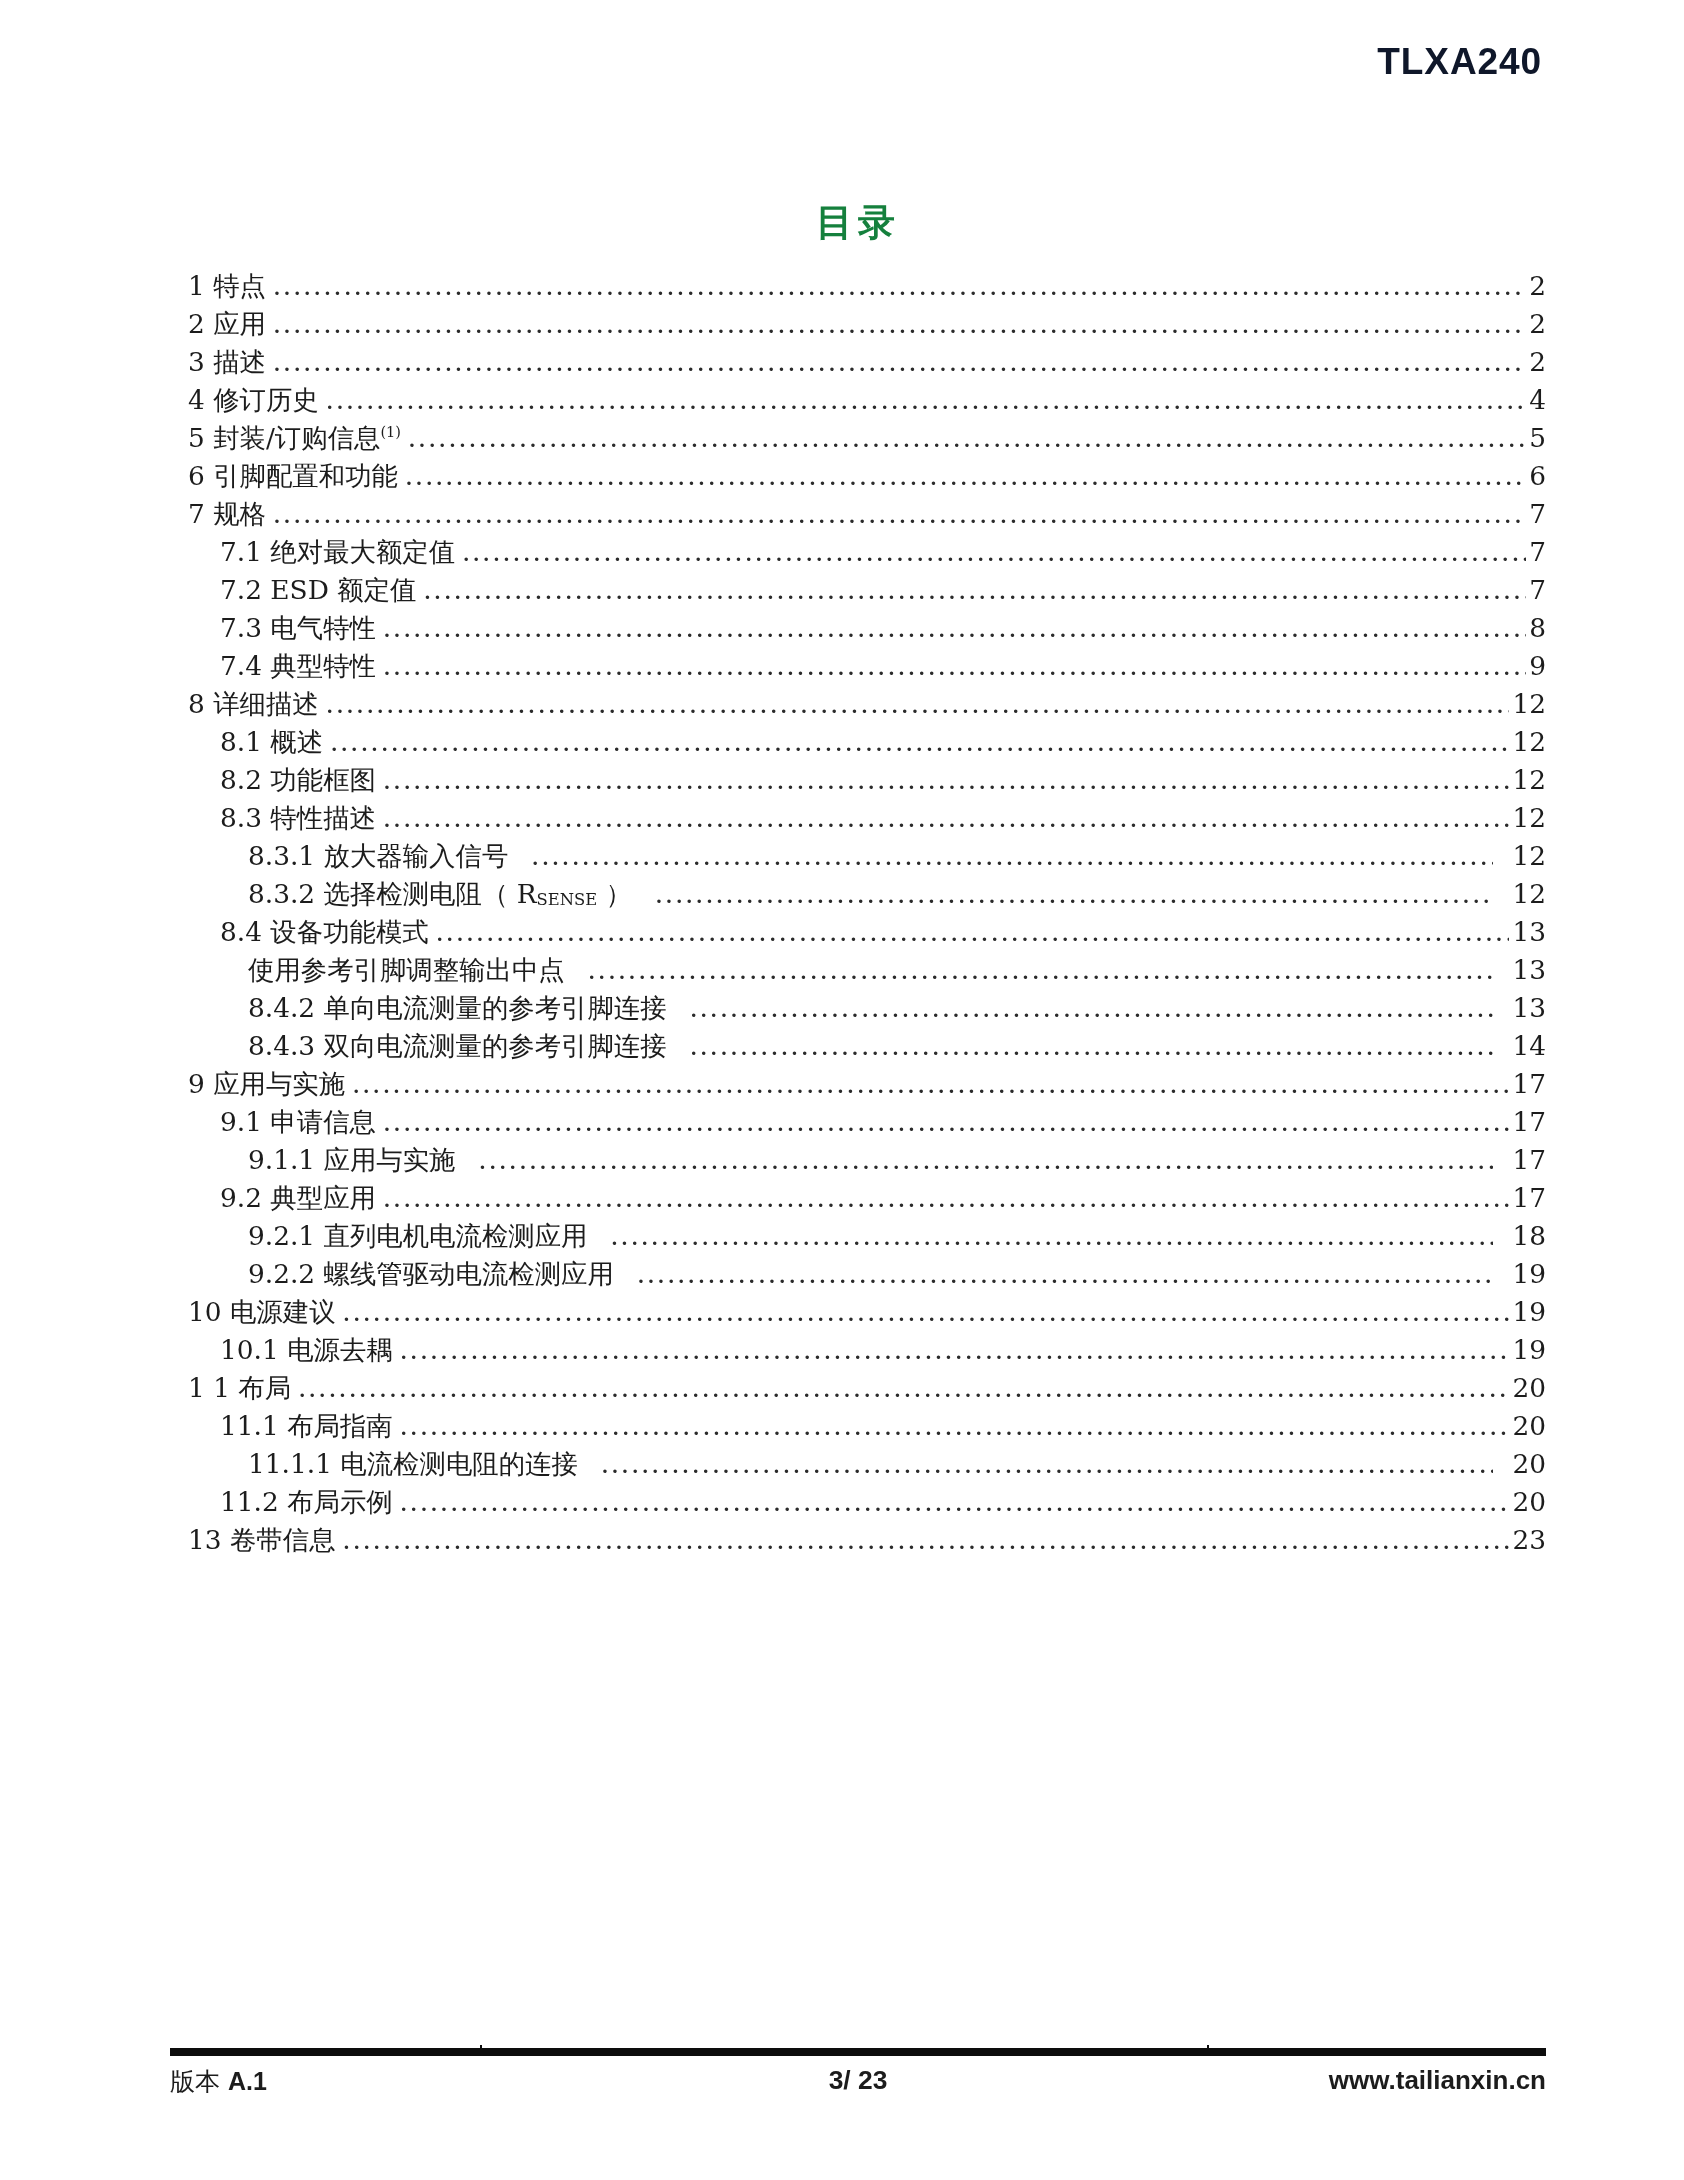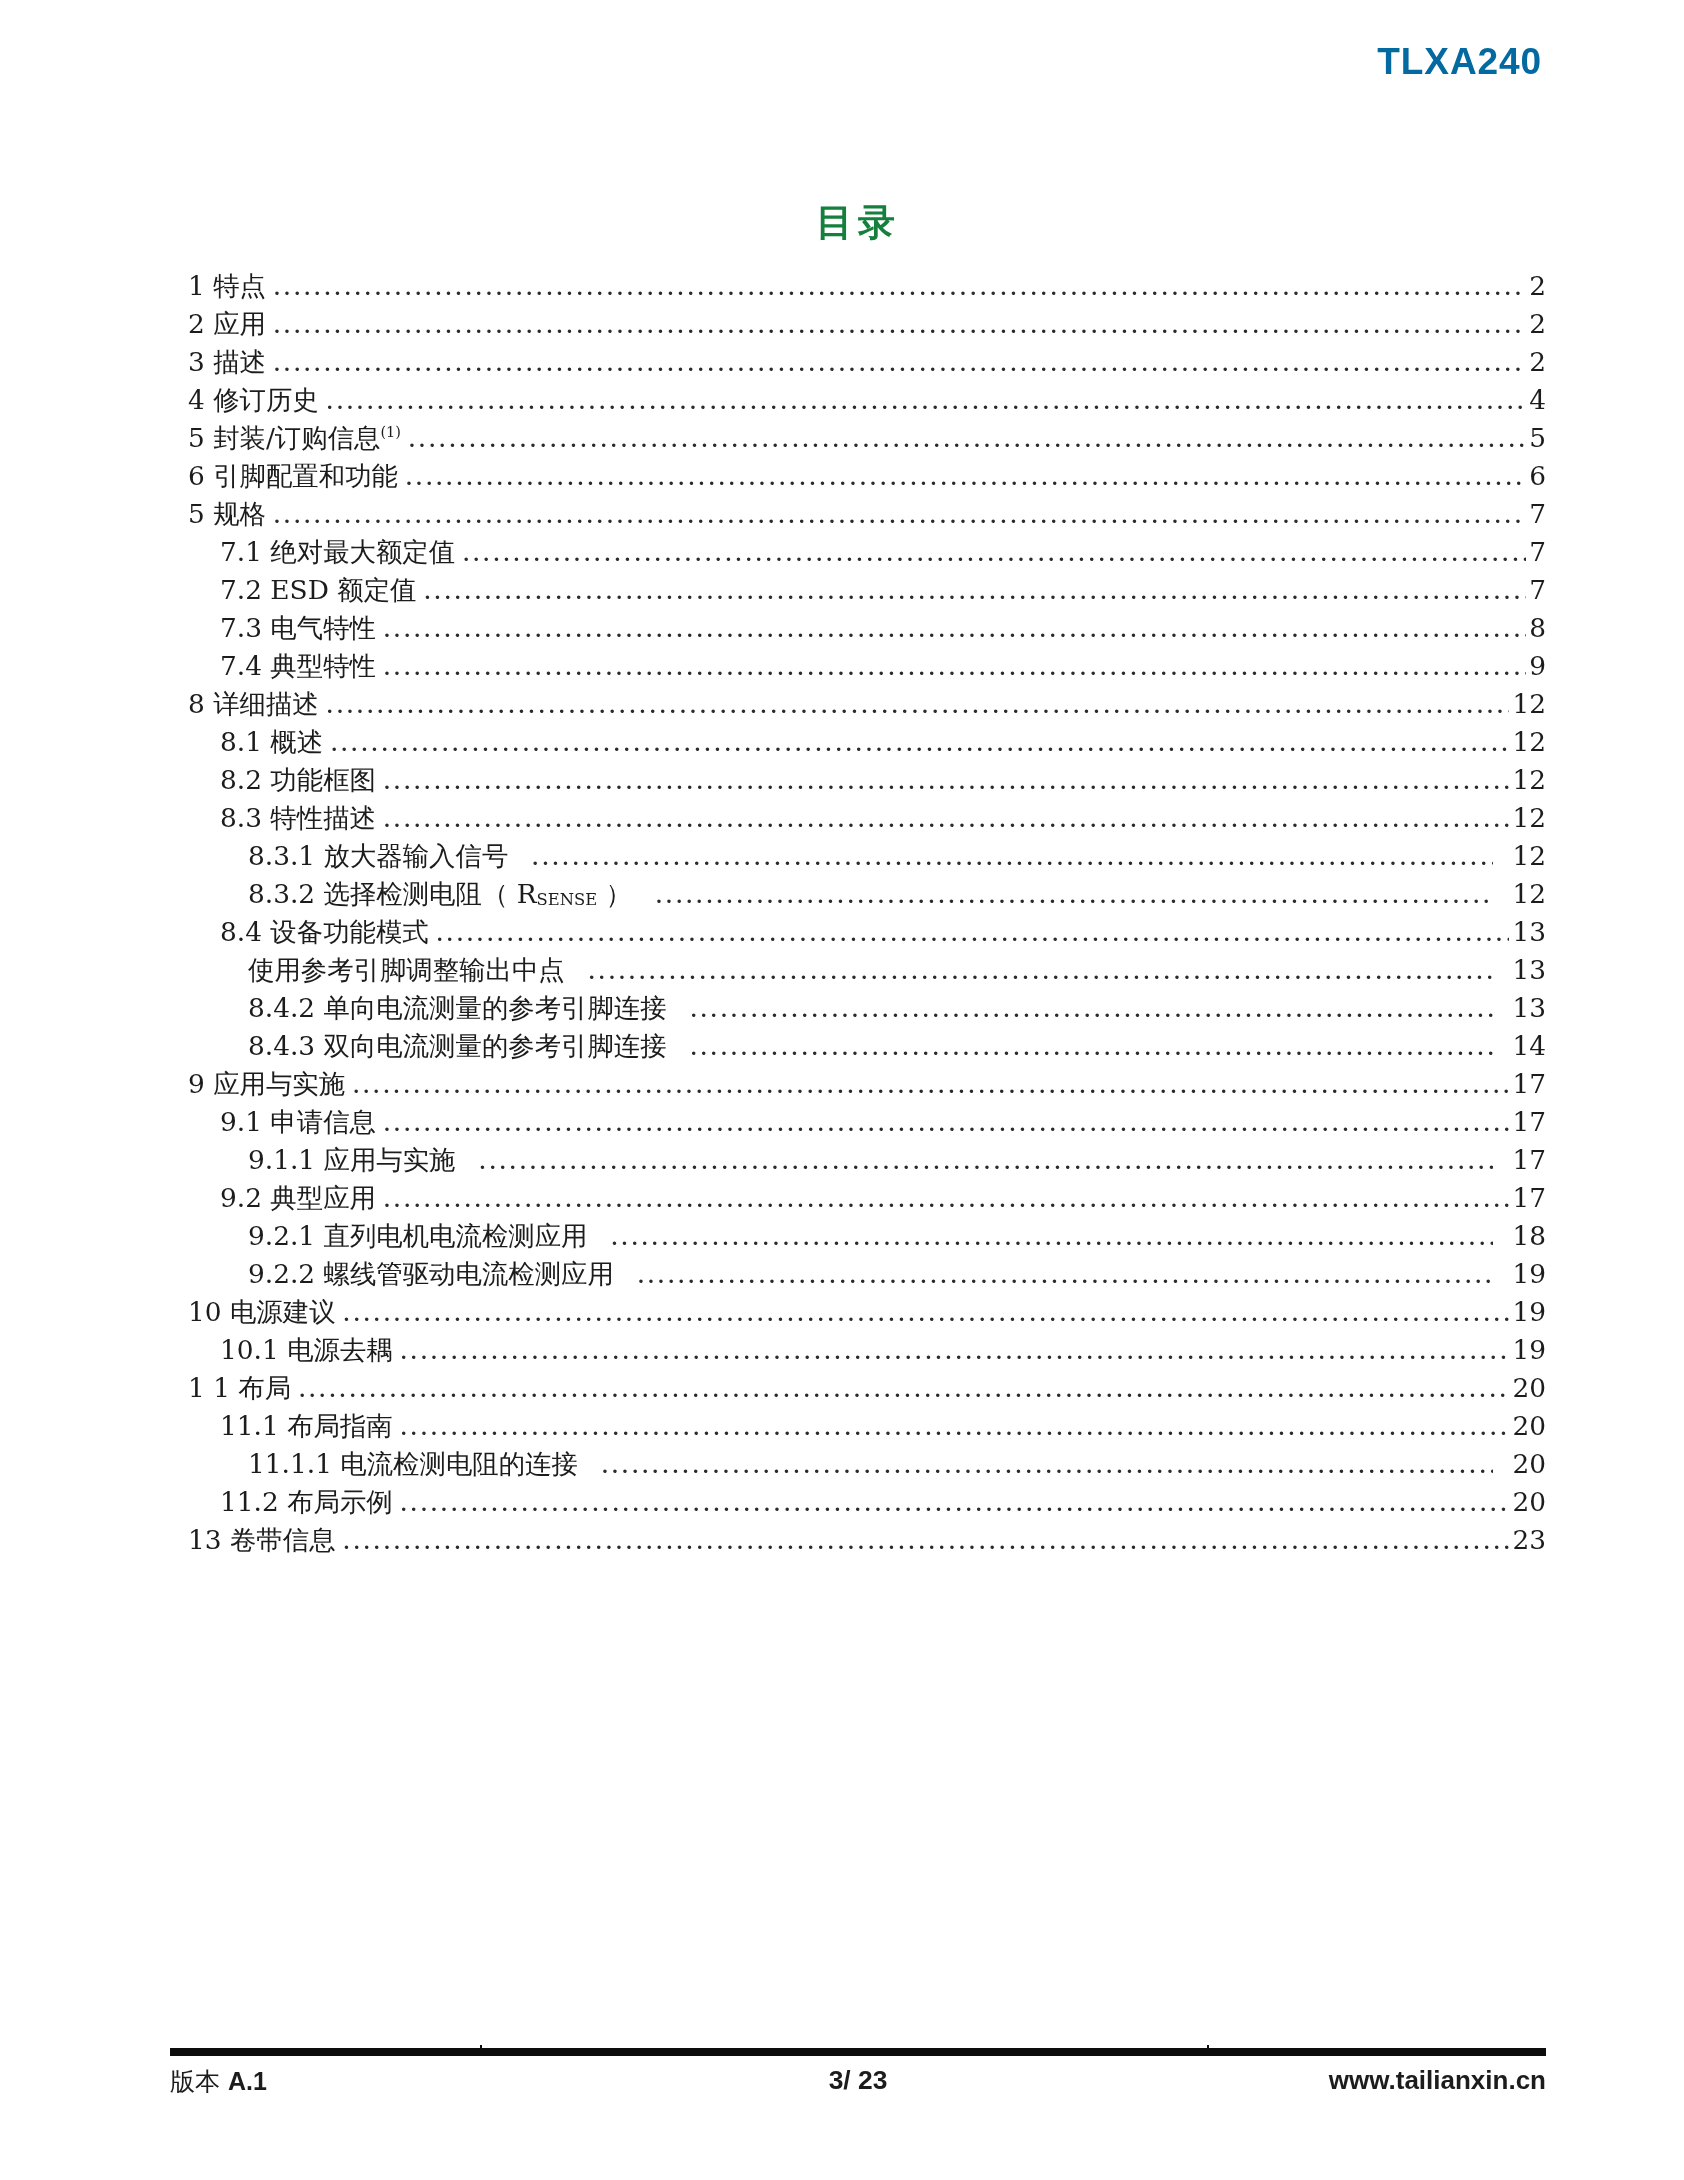--- a/index.html
+++ b/index.html
@@ -14,21 +14,21 @@
     overflow: hidden;
   }
   .doc-header {
     position: absolute;
     top: 41px;
     right: 143px;
     font-family: "Liberation Sans", sans-serif;
     font-weight: bold;
     font-size: 37px;
     letter-spacing: 0.9px;
-    color: #0369a1;
+    color: #0f172a;
   }
   .doc-title {
     position: absolute;
     top: 198px;
     left: 170px;
     right: 139px;
     text-align: center;
     font-size: 37px;
     font-weight: bold;
     letter-spacing: 5.1px;
@@ -146,21 +146,21 @@
       <span class="toc-page">5</span>
     </div>
 
     <div class="toc-row level-1">
       <span class="toc-label"><span class="lbl">6 引脚配置和功能</span><sup class="sup"></sup><sub class="sub"></sub><span class="tail"></span></span>
       <span class="leader"></span>
       <span class="toc-page">6</span>
     </div>
 
     <div class="toc-row level-1">
-      <span class="toc-label"><span class="lbl">5 规格</span><sup class="sup"></sup><sub class="sub"></sub><span class="tail"></span></span>
+      <span class="toc-label"><span class="lbl">7 规格</span><sup class="sup"></sup><sub class="sub"></sub><span class="tail"></span></span>
       <span class="leader"></span>
       <span class="toc-page">7</span>
     </div>
 
     <div class="toc-row level-2">
       <span class="toc-label"><span class="lbl">7.1 绝对最大额定值</span><sup class="sup"></sup><sub class="sub"></sub><span class="tail"></span></span>
       <span class="leader"></span>
       <span class="toc-page">7</span>
     </div>
 

